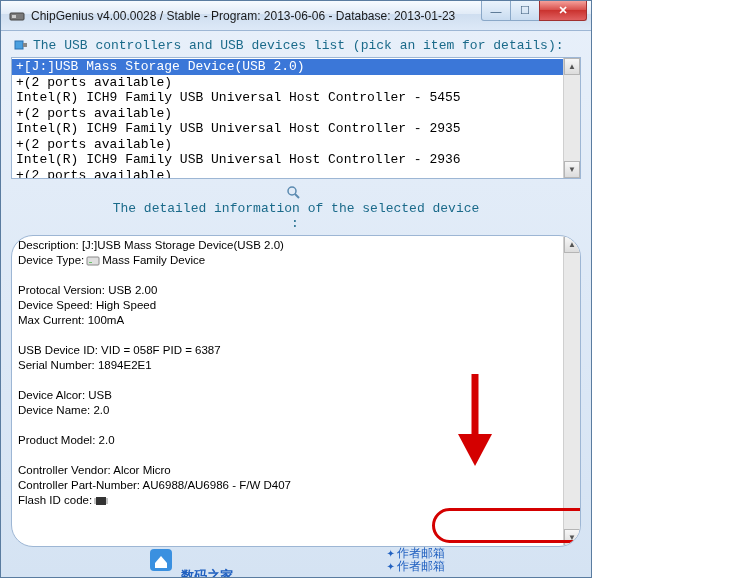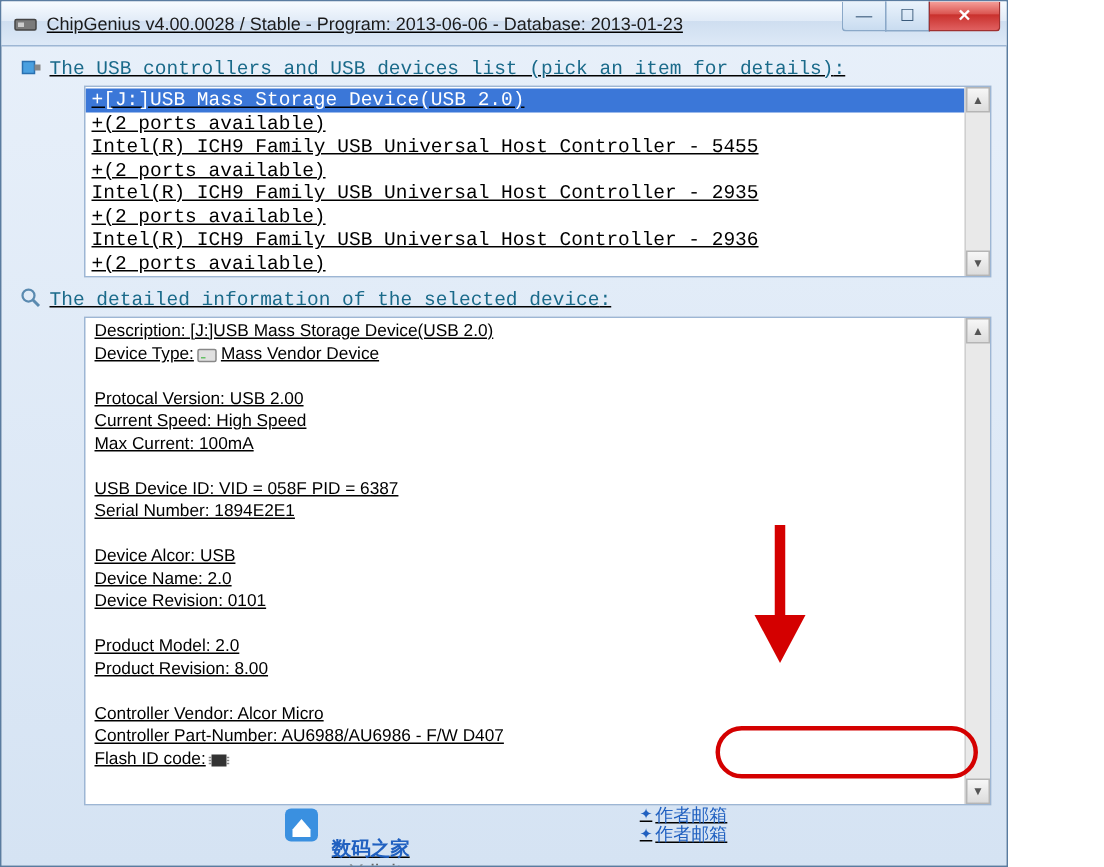--- a/index.html
+++ b/index.html
@@ -5,27 +5,26 @@
   * { box-sizing: border-box; margin: 0; padding: 0; }
   body {
     font-family: "Segoe UI", Tahoma, sans-serif;
     font-size: 12px;
     background: #fff;
     width: 736px;
     height: 578px;
     overflow: hidden;
   }
   .window {
-    width: 672px;
+    width: 592px;
     height: 578px;
     border: 1px solid #5a7ca0;
     background: linear-gradient(to bottom, #e8f0fa 0%, #d5e3f3 100%);
     display: flex;
     flex-direction: column;
-    text-decoration: underline;
   }
   .titlebar {
     height: 30px;
     background: linear-gradient(to bottom, #f7fbff 0%, #e1ebf7 45%, #cfdef0 46%, #dde9f7 100%);
     display: flex;
     align-items: center;
     padding: 0 0 0 8px;
     border-bottom: 1px solid #9db6d4;
     position: relative;
   }
@@ -61,21 +60,20 @@
     display:flex; align-items:center;
     font-family:"Courier New",monospace; font-size:13px;
     color:#1a6a8a; white-space:nowrap;
     padding:0 2px;
   }
   .section-header .hdr-icon { width:16px; height:16px; margin-right:4px; display:inline-flex; align-items:center; justify-content:center; }
   .section-header .colon { margin-right:2px; }
   .panel {
     background:#fff; border:1px solid #9db6d4;
     position:relative;
-    margin-left:45px;
   }
   .panel.list {
     height:128px;
     overflow:hidden;
   }
   .panel .scroll-track {
     position:absolute; right:0; top:0; bottom:0; width:17px;
     background:#e9e9e9; border-left:1px solid #cfcfcf;
   }
   .scroll-arrow {
@@ -186,58 +184,56 @@
           <div class="list-row">Intel(R) ICH9 Family USB Universal Host Controller - 2937</div>
         </div>
       <div class="scroll-track">
         <div class="scroll-arrow">▲</div>
         <div style="position:absolute;bottom:0;left:0;right:0;">
           <div class="scroll-arrow">▼</div>
         </div>
       </div>
     </div>
 
-    <div class="section-header" style="margin-top:2px;">
+    <div class="section-header" style="margin-top:2px;flex-direction:column;">
       <span class="hdr-icon">
         <svg width="16" height="16">
             <circle cx="6" cy="6" r="4" fill="none" stroke="#5a8ab0" stroke-width="1.5"></circle>
             <line x1="9" y1="9" x2="13" y2="13" stroke="#5a8ab0" stroke-width="2"></line>
           </svg>
       </span>
       <span>The detailed information of the selected device</span>
         <span class="colon">:</span>
     </div>
 
-    <div class="panel detail" style="position:relative;">
+    <div class="panel detail" style="position:relative;border-radius:22px;">
       <div class="detail-inner">
         <div class="detail-row">Description: [J:]USB Mass Storage Device(USB 2.0)</div>
         <div class="detail-row">
           <span>Device Type:  </span>
           <span class="inline-icon">
             <svg width="14" height="12">
                 <rect x="1" y="2" width="12" height="8" rx="1" fill="#e0e0e0" stroke="#888"></rect>
                 <rect x="3" y="7" width="3" height="1" fill="#66c066"></rect>
               </svg>
           </span>
-          <span>Mass Vendor Device</span>
+          <span>Mass Family Device</span>
         </div>
         <div class="blank-row"></div>
         <div class="detail-row">Protocal Version: USB 2.00</div>
-        <div class="detail-row">Current Speed: High Speed</div>
+        <div class="detail-row">Device Speed: High Speed</div>
         <div class="detail-row">Max Current: 100mA</div>
         <div class="blank-row"></div>
         <div class="detail-row">USB Device ID: VID = 058F PID = 6387</div>
         <div class="detail-row">Serial Number: 1894E2E1</div>
         <div class="blank-row"></div>
         <div class="detail-row">Device Alcor: USB</div>
         <div class="detail-row">Device Name: 2.0</div>
-        <div class="detail-row">Device Revision: 0101</div>
         <div class="blank-row"></div>
         <div class="detail-row">Product Model: 2.0</div>
-        <div class="detail-row">Product Revision: 8.00</div>
         <div class="blank-row"></div>
         <div class="detail-row">Controller Vendor: Alcor Micro</div>
         <div class="detail-row">Controller Part-Number: AU6988/AU6986 - F/W D407</div>
         <div class="detail-row">
           <span>Flash ID code: </span>
           <span class="inline-icon">
             <svg width="14" height="12">
                 <rect x="2" y="2" width="10" height="8" fill="#333"></rect>
                 <line x1="0" y1="4" x2="2" y2="4" stroke="#888"></line>
                 <line x1="0" y1="6" x2="2" y2="6" stroke="#888"></line>

